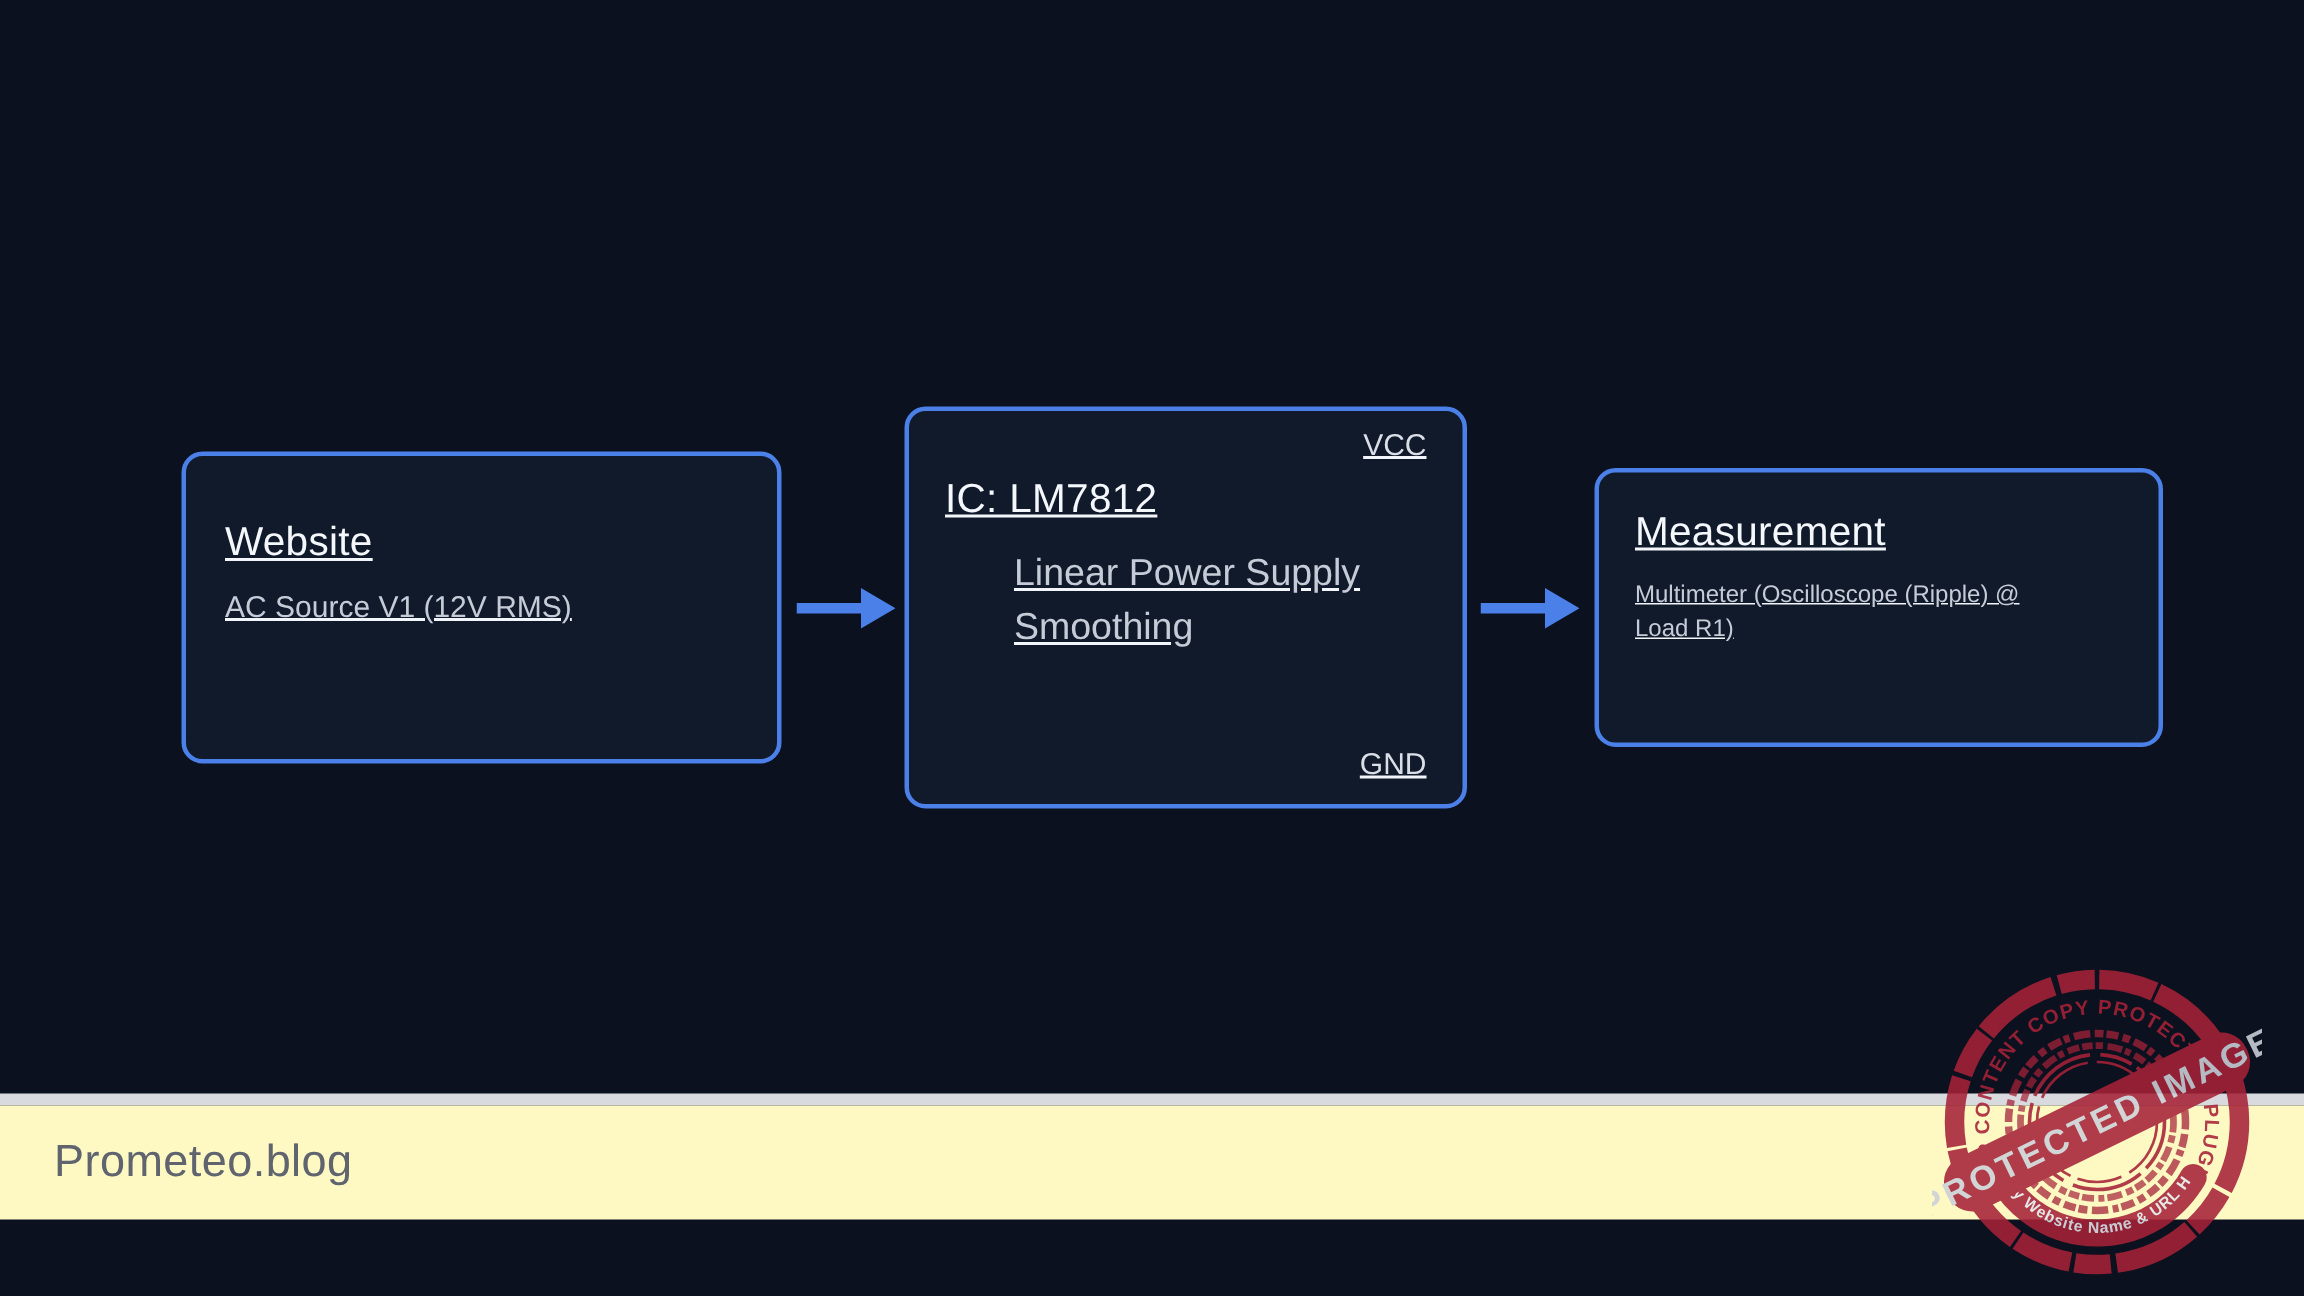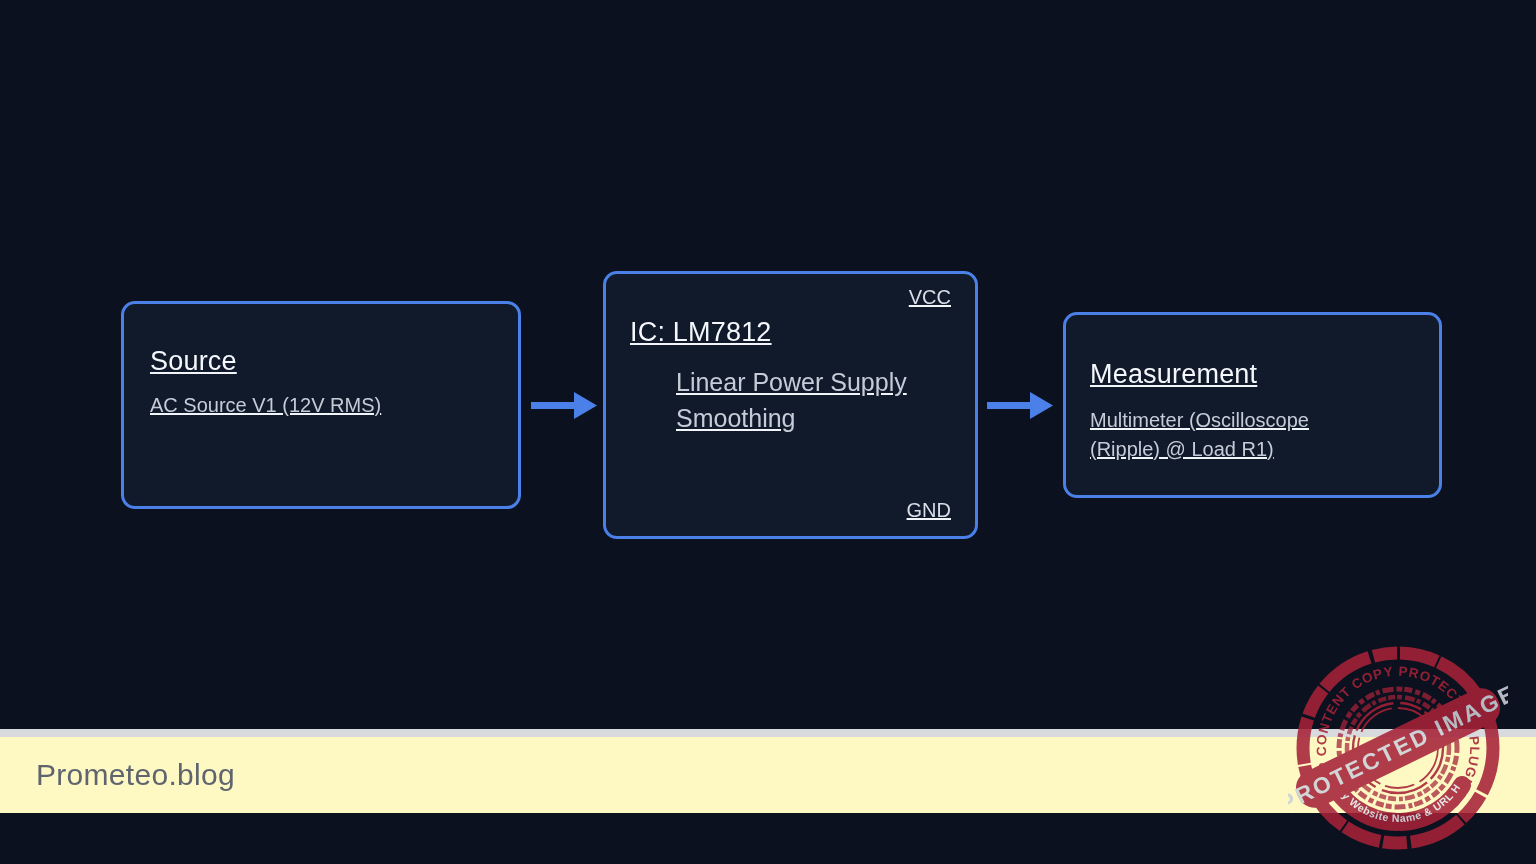--- a/index.html
+++ b/index.html
@@ -33,23 +33,23 @@
   #node-source { left: 121px; top: 301px; width: 400px; height: 208px; padding: 42px 26px; }
   #node-source .node-title { margin-bottom: 17px; }
   #node-source .node-sub { font-size: 20px; }
 
   #node-ic { left: 603px; top: 271px; width: 375px; height: 268px; padding: 12px 24px 14px 24px; display: flex; flex-direction: column; }
   #node-ic .pin { font-size: 20px; color: #d9dee7; text-align: right; }
   #node-ic .pin-bottom { margin-top: auto; }
   #node-ic .node-title { margin-top: 8px; margin-bottom: 16px; }
   #node-ic .node-sub { font-size: 25px; line-height: 1.44; width: 310px; margin-left: 46px; }
 
-  #node-measure { left: 1063px; top: 312px; width: 379px; height: 186px; padding: 44px 24px; }
+  #node-measure { left: 1063px; top: 312px; width: 379px; height: 186px; padding: 24px 24px; }
   #node-measure .node-title { margin-bottom: 16px; }
-  #node-measure .node-sub { font-size: 20px; line-height: 1.43; width: 280px; }
+  #node-measure .node-sub { font-size: 16px; line-height: 1.43; width: 280px; }
 
   
   .arrow { position: absolute; top: 391px; width: 66px; height: 29px; }
   #arrow-1 { left: 531px; }
   #arrow-2 { left: 987px; }
 
   
   .footer-strip {
     position: absolute; left: 0; top: 729px;
     width: 1536px; height: 8px;
@@ -76,21 +76,21 @@
     z-index: 5;
   }
   .stamp text { font-family: "Liberation Sans", sans-serif; }
 </style>
 </head>
 <body>
 
 <div class="stage">
 
   <div class="node" id="node-source">
-    <div class="node-title">Source</div>
+    <div class="node-title">Website</div>
     <div class="node-sub">AC Source V1 (12V RMS)</div>
   </div>
 
   <svg class="arrow" id="arrow-1" viewBox="0 0 66 29">
     <rect x="0" y="11" width="46" height="7" fill="#4a80e8"></rect>
     <polygon points="43,1 66,14.5 43,28" fill="#4a80e8"></polygon>
   </svg>
 
   <div class="node" id="node-ic">
     <div class="pin pin-top">VCC</div>

